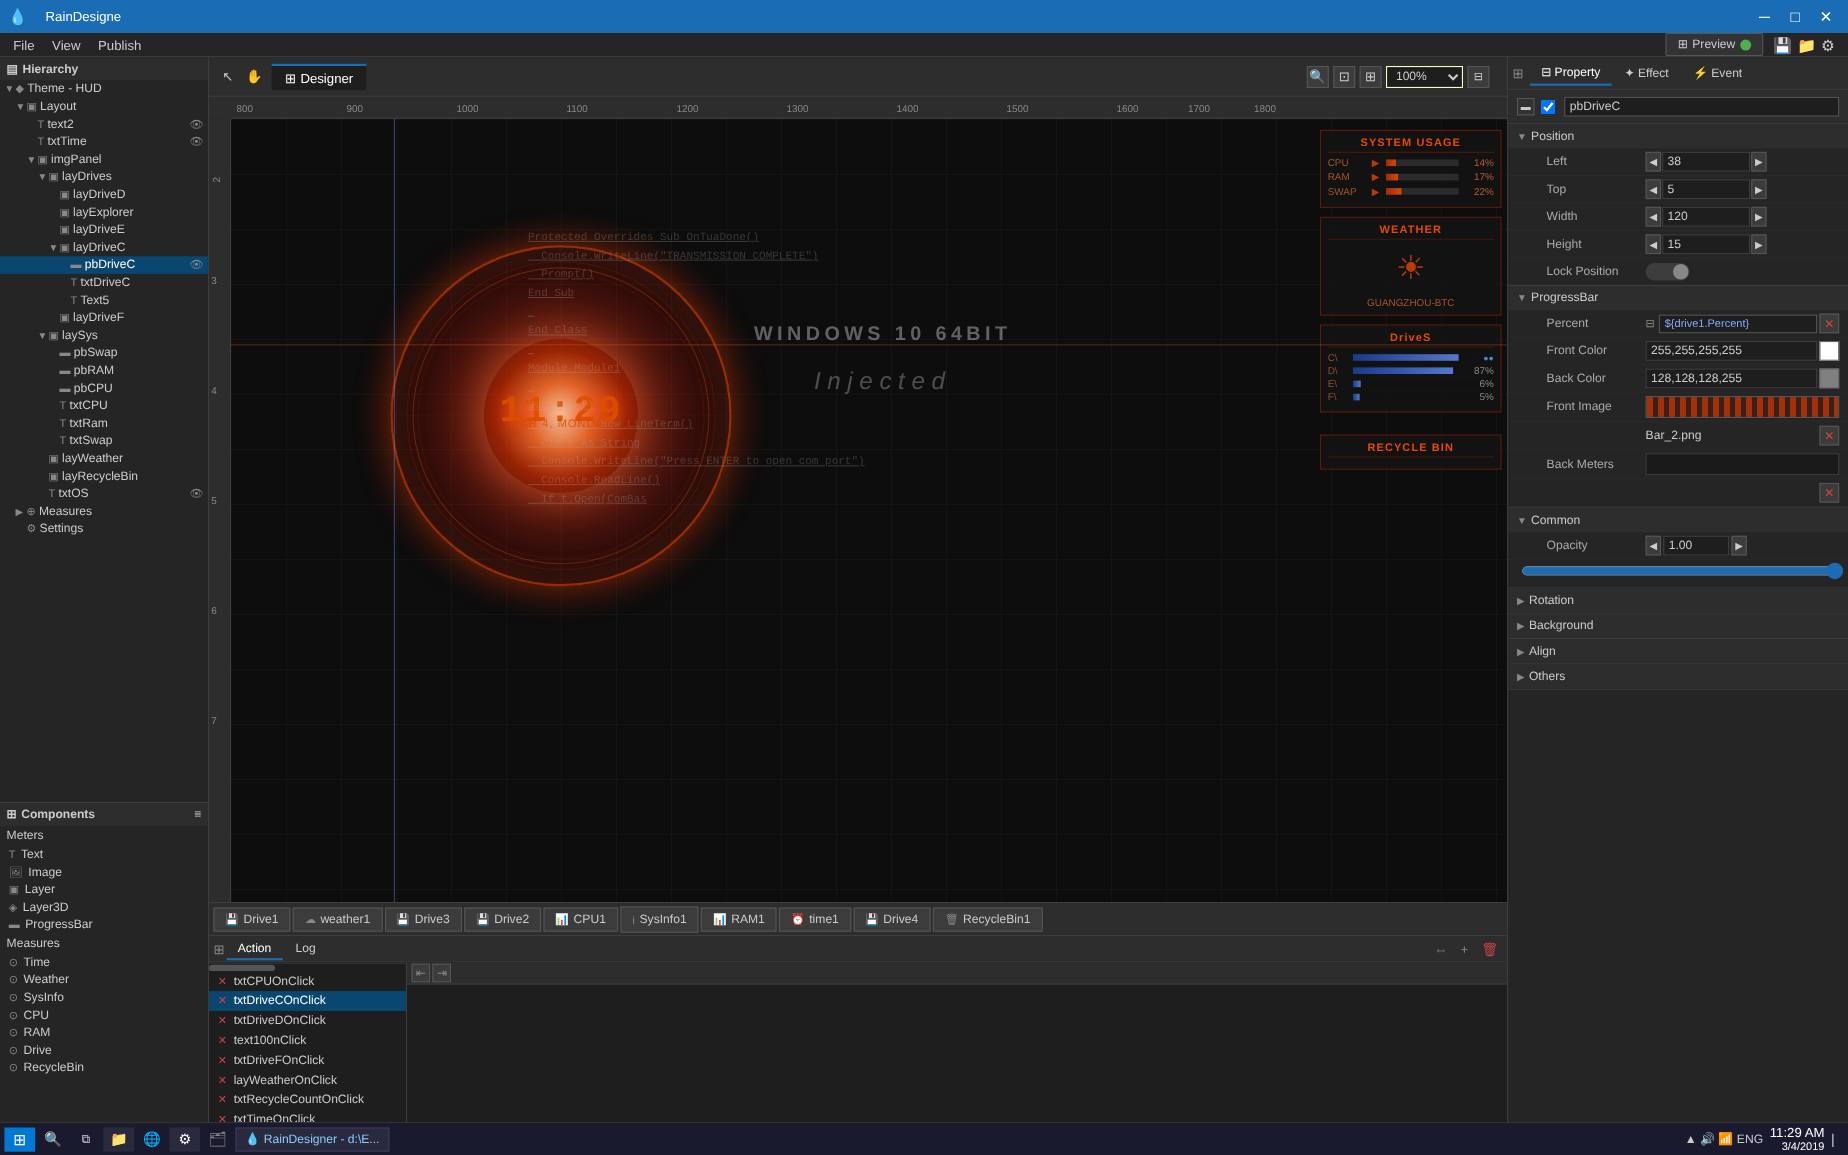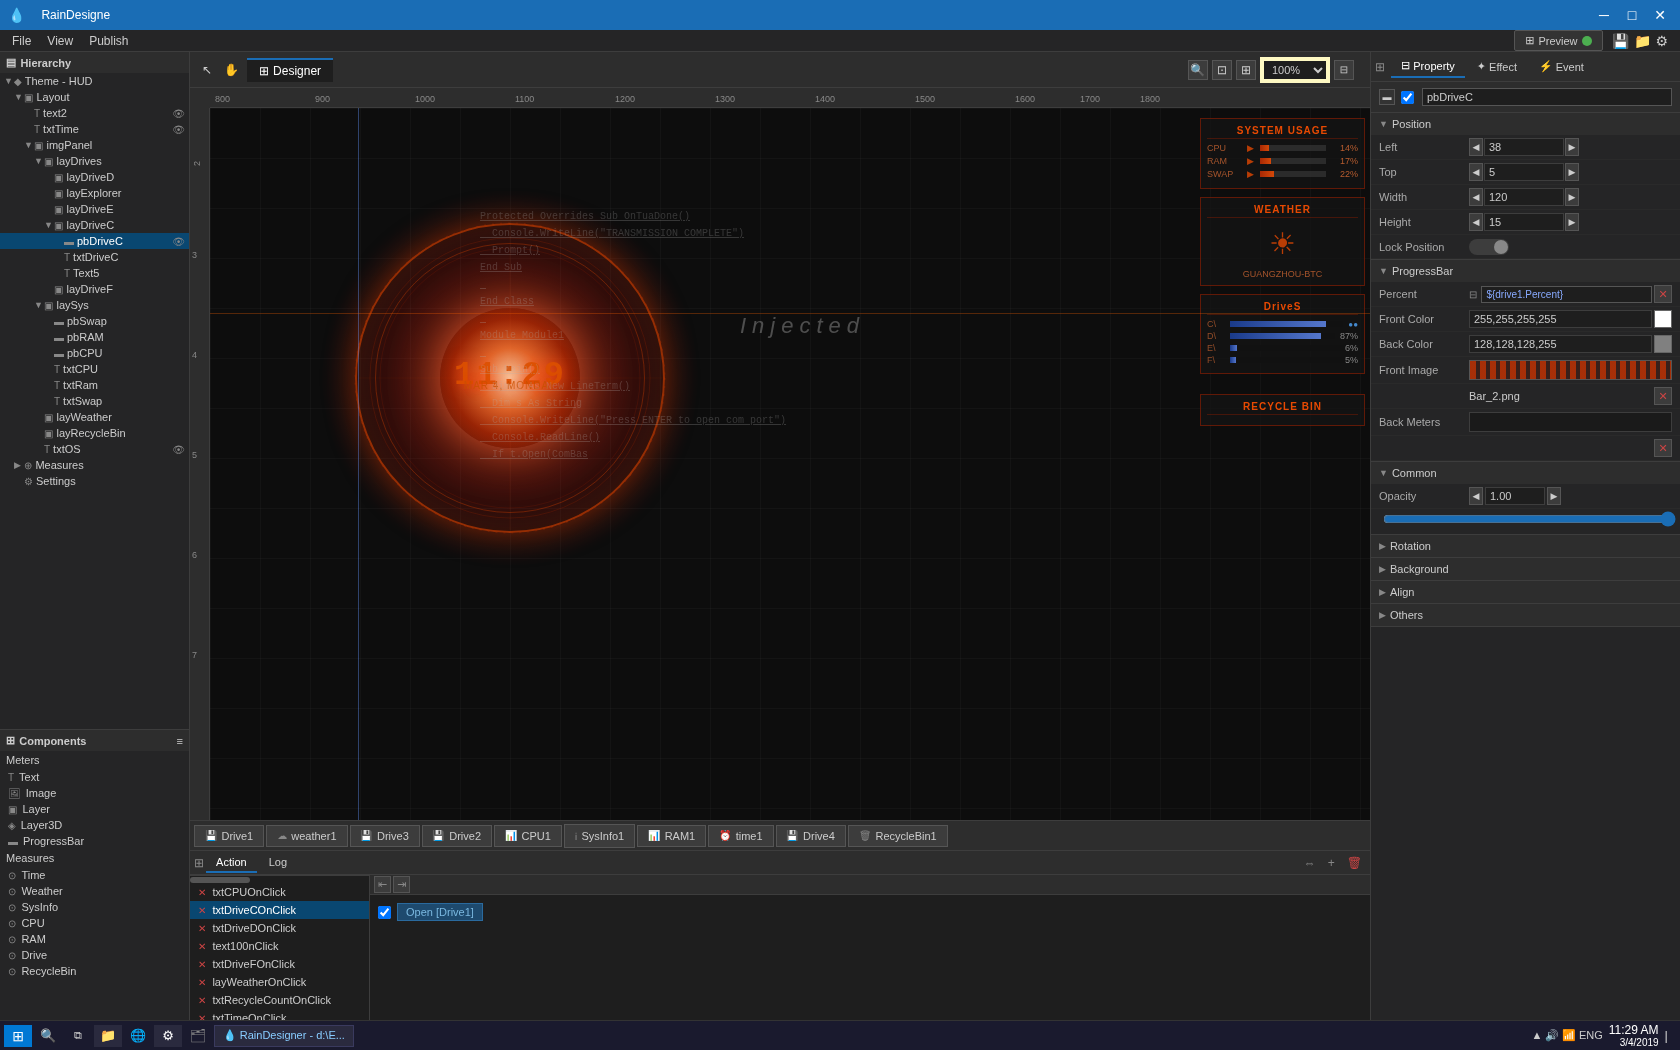--- a/index.html
+++ b/index.html
@@ -101,21 +101,21 @@
     #comp-header { padding: 6px 8px; background: #2d2d2d; border-bottom: 1px solid #3d3d3d; display: flex; align-items: center; gap: 6px; }
     .comp-type-icon { width: 16px; height: 16px; background: #333; border: 1px solid #555; display: flex; align-items: center; justify-content: center; font-size: 9px; }
     .comp-name-input { flex: 1; background: #1e1e1e; border: 1px solid #555; color: #ccc; padding: 2px 4px; font-size: 11px; }
     .comp-checkbox { margin-right: 2px; }
 
     
     .prop-section { border-bottom: 1px solid #3d3d3d; }
     .prop-section-header { padding: 5px 8px; background: #2d2d2d; font-size: 11px; color: #ccc; display: flex; align-items: center; gap: 4px; cursor: pointer; }
     .prop-section-header .arrow { color: #888; font-size: 9px; }
     .prop-row { display: flex; align-items: center; padding: 3px 8px; min-height: 24px; border-bottom: 1px solid #2a2a2a; }
-    .prop-label { width: 90px; font-size: 11px; color: #aaa; flex-shrink: 0; }
+    .prop-label { width: 90px; font-size: 11px; color: #aaa; flex-shrink: 0; margin-left: 27px; }
     .prop-value { flex: 1; display: flex; align-items: center; gap: 2px; }
     .prop-input { background: #1e1e1e; border: 1px solid #3d3d3d; color: #ccc; padding: 2px 4px; font-size: 11px; width: 80px; }
     .prop-spinner { display: flex; align-items: center; gap: 1px; }
     .spin-btn { width: 14px; height: 18px; background: #3c3c3c; border: 1px solid #555; color: #ccc; font-size: 9px; cursor: pointer; display: flex; align-items: center; justify-content: center; }
     .prop-toggle { width: 40px; height: 16px; background: #3d3d3d; border-radius: 8px; position: relative; cursor: pointer; }
     .prop-toggle-knob { width: 14px; height: 14px; border-radius: 50%; background: #888; position: absolute; top: 1px; right: 1px; }
     .prop-text { font-size: 11px; color: #ccc; }
     .prop-formula { background: #1e1e1e; border: 1px solid #555; color: #88aaff; padding: 2px 4px; font-size: 10px; flex: 1; }
     .prop-x-btn { width: 18px; height: 18px; background: #3c3c3c; border: 1px solid #555; color: #cc4444; font-size: 11px; cursor: pointer; display: flex; align-items: center; justify-content: center; }
     .color-pick-btn { width: 18px; height: 18px; background: #555; border: 1px solid #666; cursor: pointer; }
@@ -123,21 +123,21 @@
     .opacity-slider { flex: 1; margin: 0 4px; }
 
     
     ::-webkit-scrollbar { width: 6px; height: 6px; }
     ::-webkit-scrollbar-track { background: #1e1e1e; }
     ::-webkit-scrollbar-thumb { background: #555; border-radius: 3px; }
 
     
     .zoom-bar { margin-left: auto; display: flex; align-items: center; gap: 4px; padding: 0 8px; }
     .zoom-btn { width: 20px; height: 20px; background: #3c3c3c; border: 1px solid #555; color: #ccc; font-size: 12px; cursor: pointer; display: flex; align-items: center; justify-content: center; }
-    .zoom-select { background: #1e1e1e; border: 4px solid #fef9c3; color: #ccc; padding: 2px 4px; font-size: 11px; width: 70px; }
+    .zoom-select { background: #1e1e1e; border: 1px solid #fef9c3; color: #ccc; padding: 2px 4px; font-size: 11px; width: 70px; }
     .grid-btn { width: 20px; height: 20px; background: #3c3c3c; border: 1px solid #555; color: #ccc; font-size: 10px; cursor: pointer; display: flex; align-items: center; justify-content: center; }
 
     
     #statusbar { height: 22px; background: #1a6db5; display: flex; align-items: center; padding: 0 8px; color: white; font-size: 11px; gap: 8px; }
 
     
     @keyframes none {}
 
     .bottom-scrollbar { height: 8px; background: #1e1e1e; border-top: 1px solid #3d3d3d; position: relative; }
     .scroll-thumb { position: absolute; left: 0; top: 1px; height: 6px; width: 60px; background: #555; border-radius: 3px; }
@@ -488,20 +488,21 @@
           <div>&nbsp;</div>
           <div>Sub Main()</div>
           <div>&nbsp;&nbsp;Dim t As New LineTerm()</div>
           <div>&nbsp;&nbsp;Dim s As String</div>
           <div>&nbsp;&nbsp;Console.WriteLine("Press ENTER to open com port")</div>
           <div>&nbsp;&nbsp;Console.ReadLine()</div>
           <div>&nbsp;&nbsp;If t.Open(ComBas</div>
         </div>
 
         <div style="position:absolute;top:185px;left:200px;right:175px;text-align:center;">
+          <div style="color:rgba(200,200,200,0.45);font-size:18px;letter-spacing:4px;font-weight:bold;">WINDOWS 10 64BIT</div>
           <div style="color:rgba(200,200,200,0.35);font-size:22px;letter-spacing:6px;font-style:italic;margin-top:20px;">Injected</div>
         </div>
 
         <div class="sys-panels" style="position:absolute;right:5px;top:10px;width:165px;">
 
           <div class="sys-panel">
             <div class="sys-panel-title">SYSTEM USAGE</div>
             <div class="sys-row">
               <span class="sys-label">CPU</span>
               <span style="color:rgba(255,80,0,0.7);font-size:9px;margin-right:2px;">▶</span>
@@ -674,24 +675,20 @@
           </div>
         </div>
         <div id="bottom-right">
 
           <div style="display:flex;align-items:center;padding:0 4px;height:20px;background:#2d2d2d;border-bottom:1px solid #3d3d3d;">
             <div style="display:flex;gap:2px;">
               <span style="cursor:pointer;color:#888;font-size:11px;padding:1px 3px;background:#3c3c3c;border:1px solid #555;">⇤</span>
               <span style="cursor:pointer;color:#888;font-size:11px;padding:1px 3px;background:#3c3c3c;border:1px solid #555;">⇥</span>
             </div>
           </div>
-          <div class="action-row">
-            <input type="checkbox" class="action-checkbox" checked="" style="">
-            <span class="action-tag">Open [Drive1]</span>
-          </div>
         </div>
       </div>
     </div>
 
   </div>
 
   <div id="right-panel">
 
     <div id="prop-tabs">
       <span style="color:#888;font-size:12px;margin-right:4px;">⊞</span>

